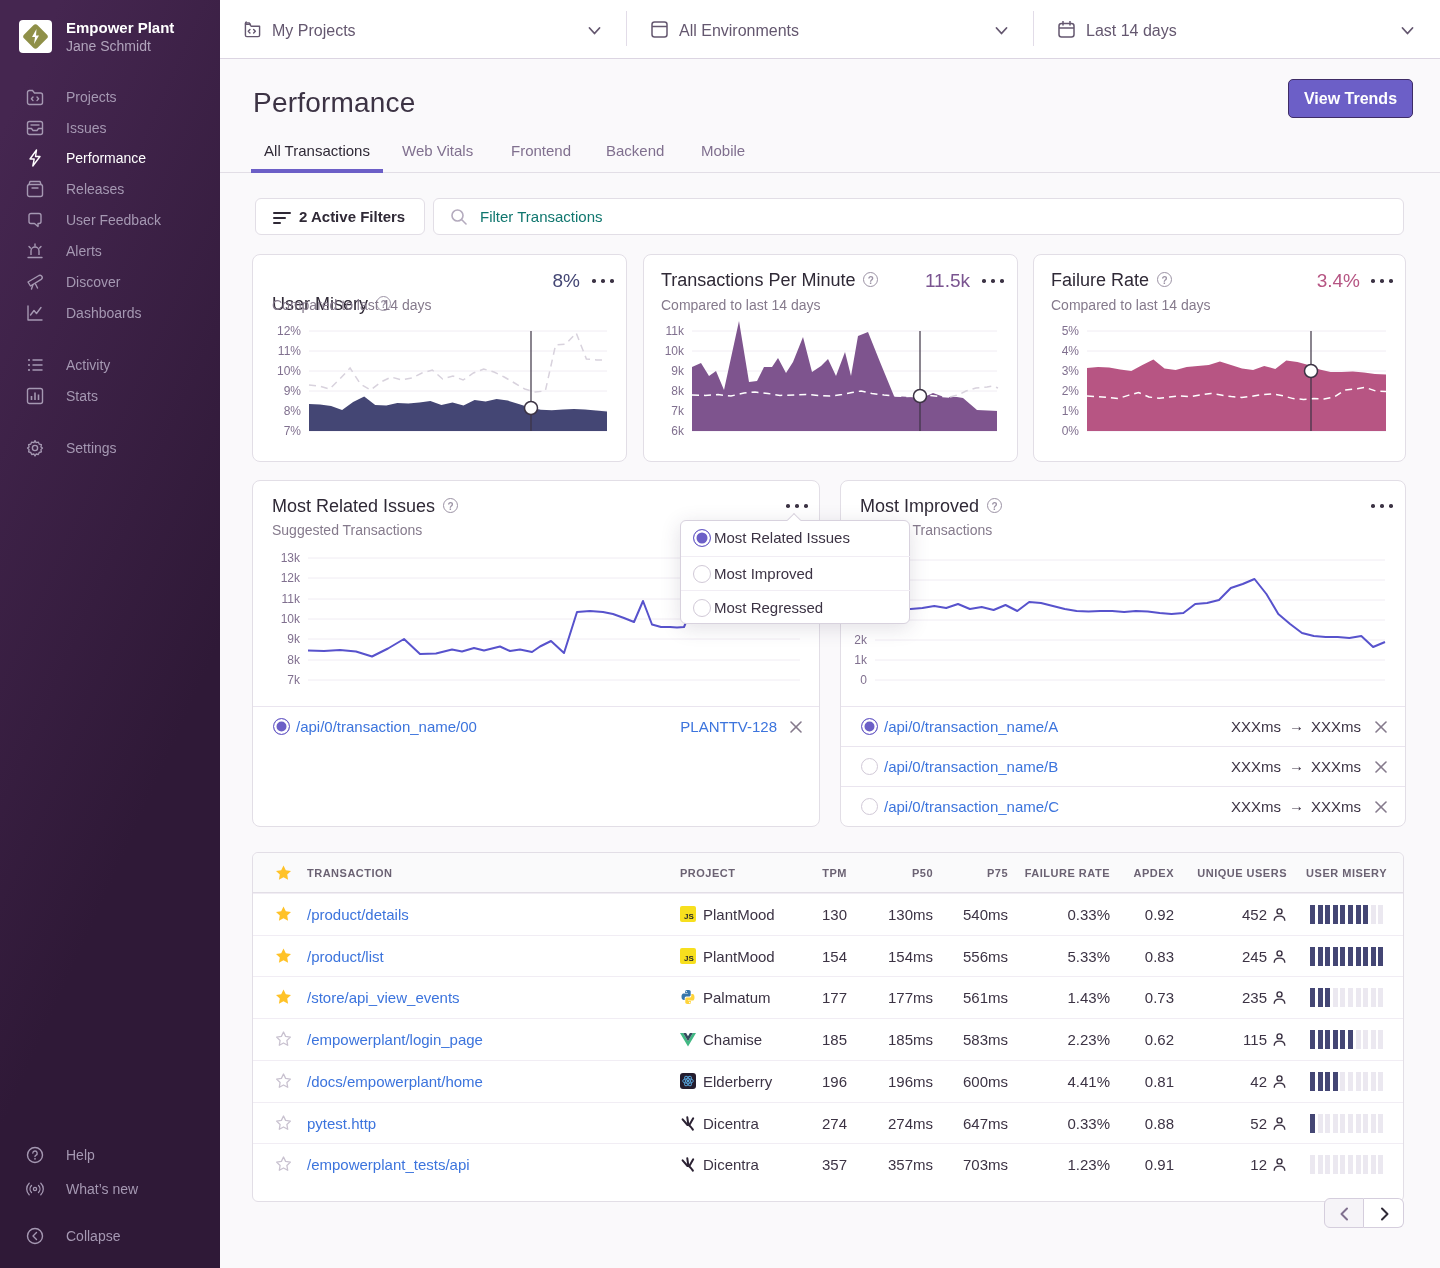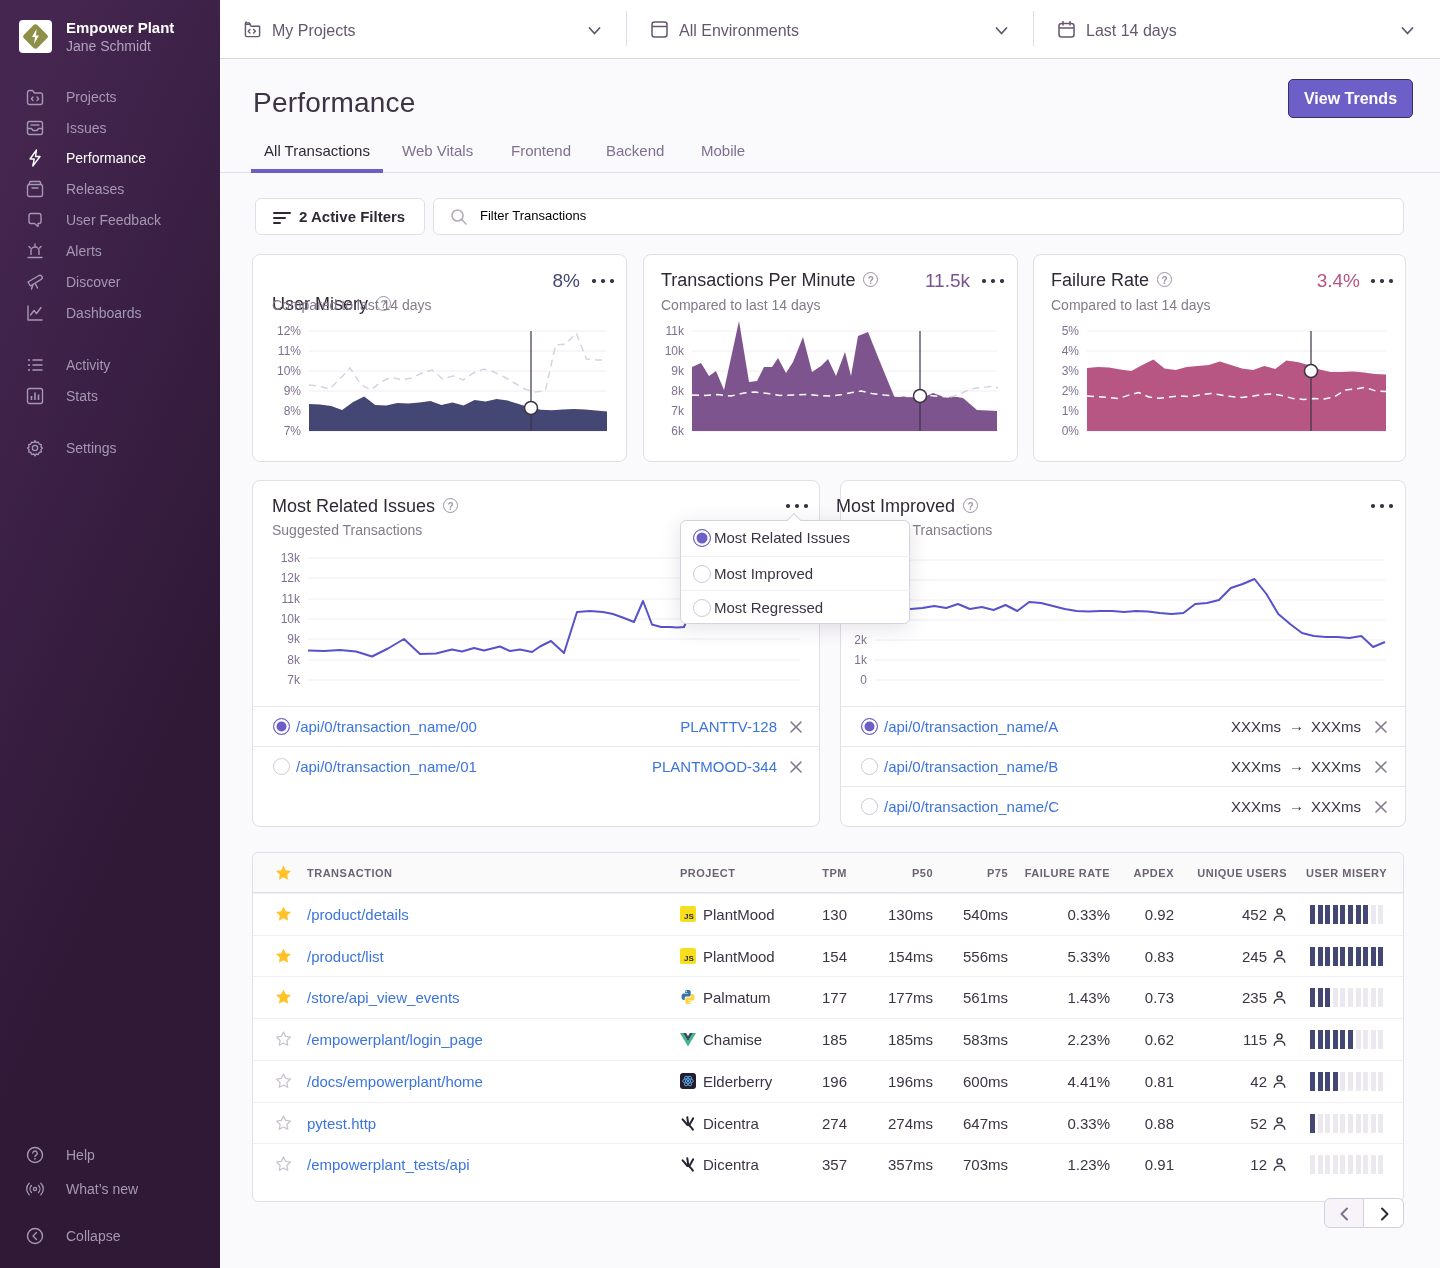--- a/index.html
+++ b/index.html
@@ -34,21 +34,21 @@
 
 .tabs-border { position:absolute; left:220px; top:172px; width:1220px; height:1px; background:#e2dee6; }
 .tab { position:absolute; top:142px; height:31px; font-size:15px; color:#80708f; }
 .tab.on { color:#2f2936; border-bottom:4px solid #6c5fc7; }
 
 
 .btn-filter { position:absolute; left:255px; top:198px; width:170px; height:37px; background:#fff; border:1px solid #e2dee6; border-radius:6px; }
 .btn-filter .flt { position:absolute; left:17px; top:11px; }
 .btn-filter .ftx { position:absolute; left:43px; top:9px; font-size:15px; font-weight:bold; color:#2f2936; }
 .searchbox { position:absolute; left:433px; top:198px; width:971px; height:37px; background:#fff; border:1px solid #e2dee6; border-radius:6px; }
-.searchbox .stx { position:absolute; left:46px; top:9px; font-size:13px; color:#000000; }
+.searchbox .stx { position:absolute; left:46px; top:9px; font-size:15px; color:#0f766e; }
 
 
 .card { position:absolute; background:#fff; border:1px solid #e2dee6; border-radius:8px; }
 .ctitle { position:absolute; font-size:18px; color:#2f2936; }
 .csub { position:absolute; font-size:14px; color:#857a8c; }
 .cval { position:absolute; font-size:19px; color:#3c3344; }
 .dots { position:absolute; display:flex; gap:5.5px; } .dots b { width:3.5px; height:3.5px; border-radius:50%; background:#3c3344; }
 .qm { display:inline-block; width:15px; height:15px; border:1px solid #9c93a5; border-radius:50%; color:#9c93a5; font-size:10px; text-align:center; line-height:15px; vertical-align:2px; margin-left:8px; font-weight:bold; }
 
 
@@ -310,31 +310,20 @@
     <b></b>
     <b></b>
   </div>
 <div class="csub" style="left:1051px; top:297px;">Compared to last 14 days</div>
 
 <div class="card" style="left:252px; top:480px; width:568px; height:347px;">
   <div class="mrow" style="left:0; top:225px; width:566px;">
     <div class="radio on" style="left:20px;"></div>
     <div class="mlink" style="left:43px;">/api/0/transaction_name/00</div>
     <div class="mlink" style="left:364px; width:160px; text-align:right;">PLANTTV-128</div>
-    <svg class="xic" style="left:536px;" width="14" height="14" viewBox="0 0 14 14">
-        <g stroke="#857a8c" stroke-width="1.6" stroke-linecap="round">
-          <line x1="2" y1="2" x2="12" y2="12"></line>
-          <line x1="12" y1="2" x2="2" y2="12"></line>
-        </g>
-      </svg>
-  </div>
-  <div class="mrow" style="left:0; top:265px; width:566px;">
-    <div class="radio" style="left:20px;"></div>
-    <div class="mlink" style="left:43px;">/api/0/transaction_name/01</div>
-    <div class="mlink" style="left:364px; width:160px; text-align:right;">PLANTMOOD-344</div>
     <svg class="xic" style="left:536px;" width="14" height="14" viewBox="0 0 14 14">
         <g stroke="#857a8c" stroke-width="1.6" stroke-linecap="round">
           <line x1="2" y1="2" x2="12" y2="12"></line>
           <line x1="12" y1="2" x2="2" y2="12"></line>
         </g>
       </svg>
   </div>
 </div>
 <div class="ctitle" style="left:272px; top:496px;">Most Related Issues<span class="qm">?</span></div>
 <div class="dots" style="left:786px; top:504px;">
@@ -378,21 +367,21 @@
     <div class="mdark" style="left:448px; top:10px;">→</div>
     <div class="mdark" style="left:415px; width:105px; text-align:right;">XXXms</div>
     <svg class="xic" style="left:533px;" width="14" height="14" viewBox="0 0 14 14">
         <g stroke="#857a8c" stroke-width="1.6" stroke-linecap="round">
           <line x1="2" y1="2" x2="12" y2="12"></line>
           <line x1="12" y1="2" x2="2" y2="12"></line>
         </g>
       </svg>
   </div>
 </div>
-<div class="ctitle" style="left:836px; top:496px;">Most Improved<span class="qm">?</span></div>
+<div class="ctitle" style="left:860px; top:496px;">Most Improved<span class="qm">?</span></div>
 <div class="dots" style="left:1371px; top:504px;">
     <b></b>
     <b></b>
     <b></b>
   </div>
 <div class="csub" style="left:842px; top:522px;">Suggested Transactions</div>
 
 <svg class="abs" style="left:0; top:0;" width="1440" height="1268">
   <line x1="309" y1="331" x2="607" y2="331" stroke="#f0ecf3" stroke-width="1"></line>
   <line x1="309" y1="351" x2="607" y2="351" stroke="#f0ecf3" stroke-width="1"></line>

